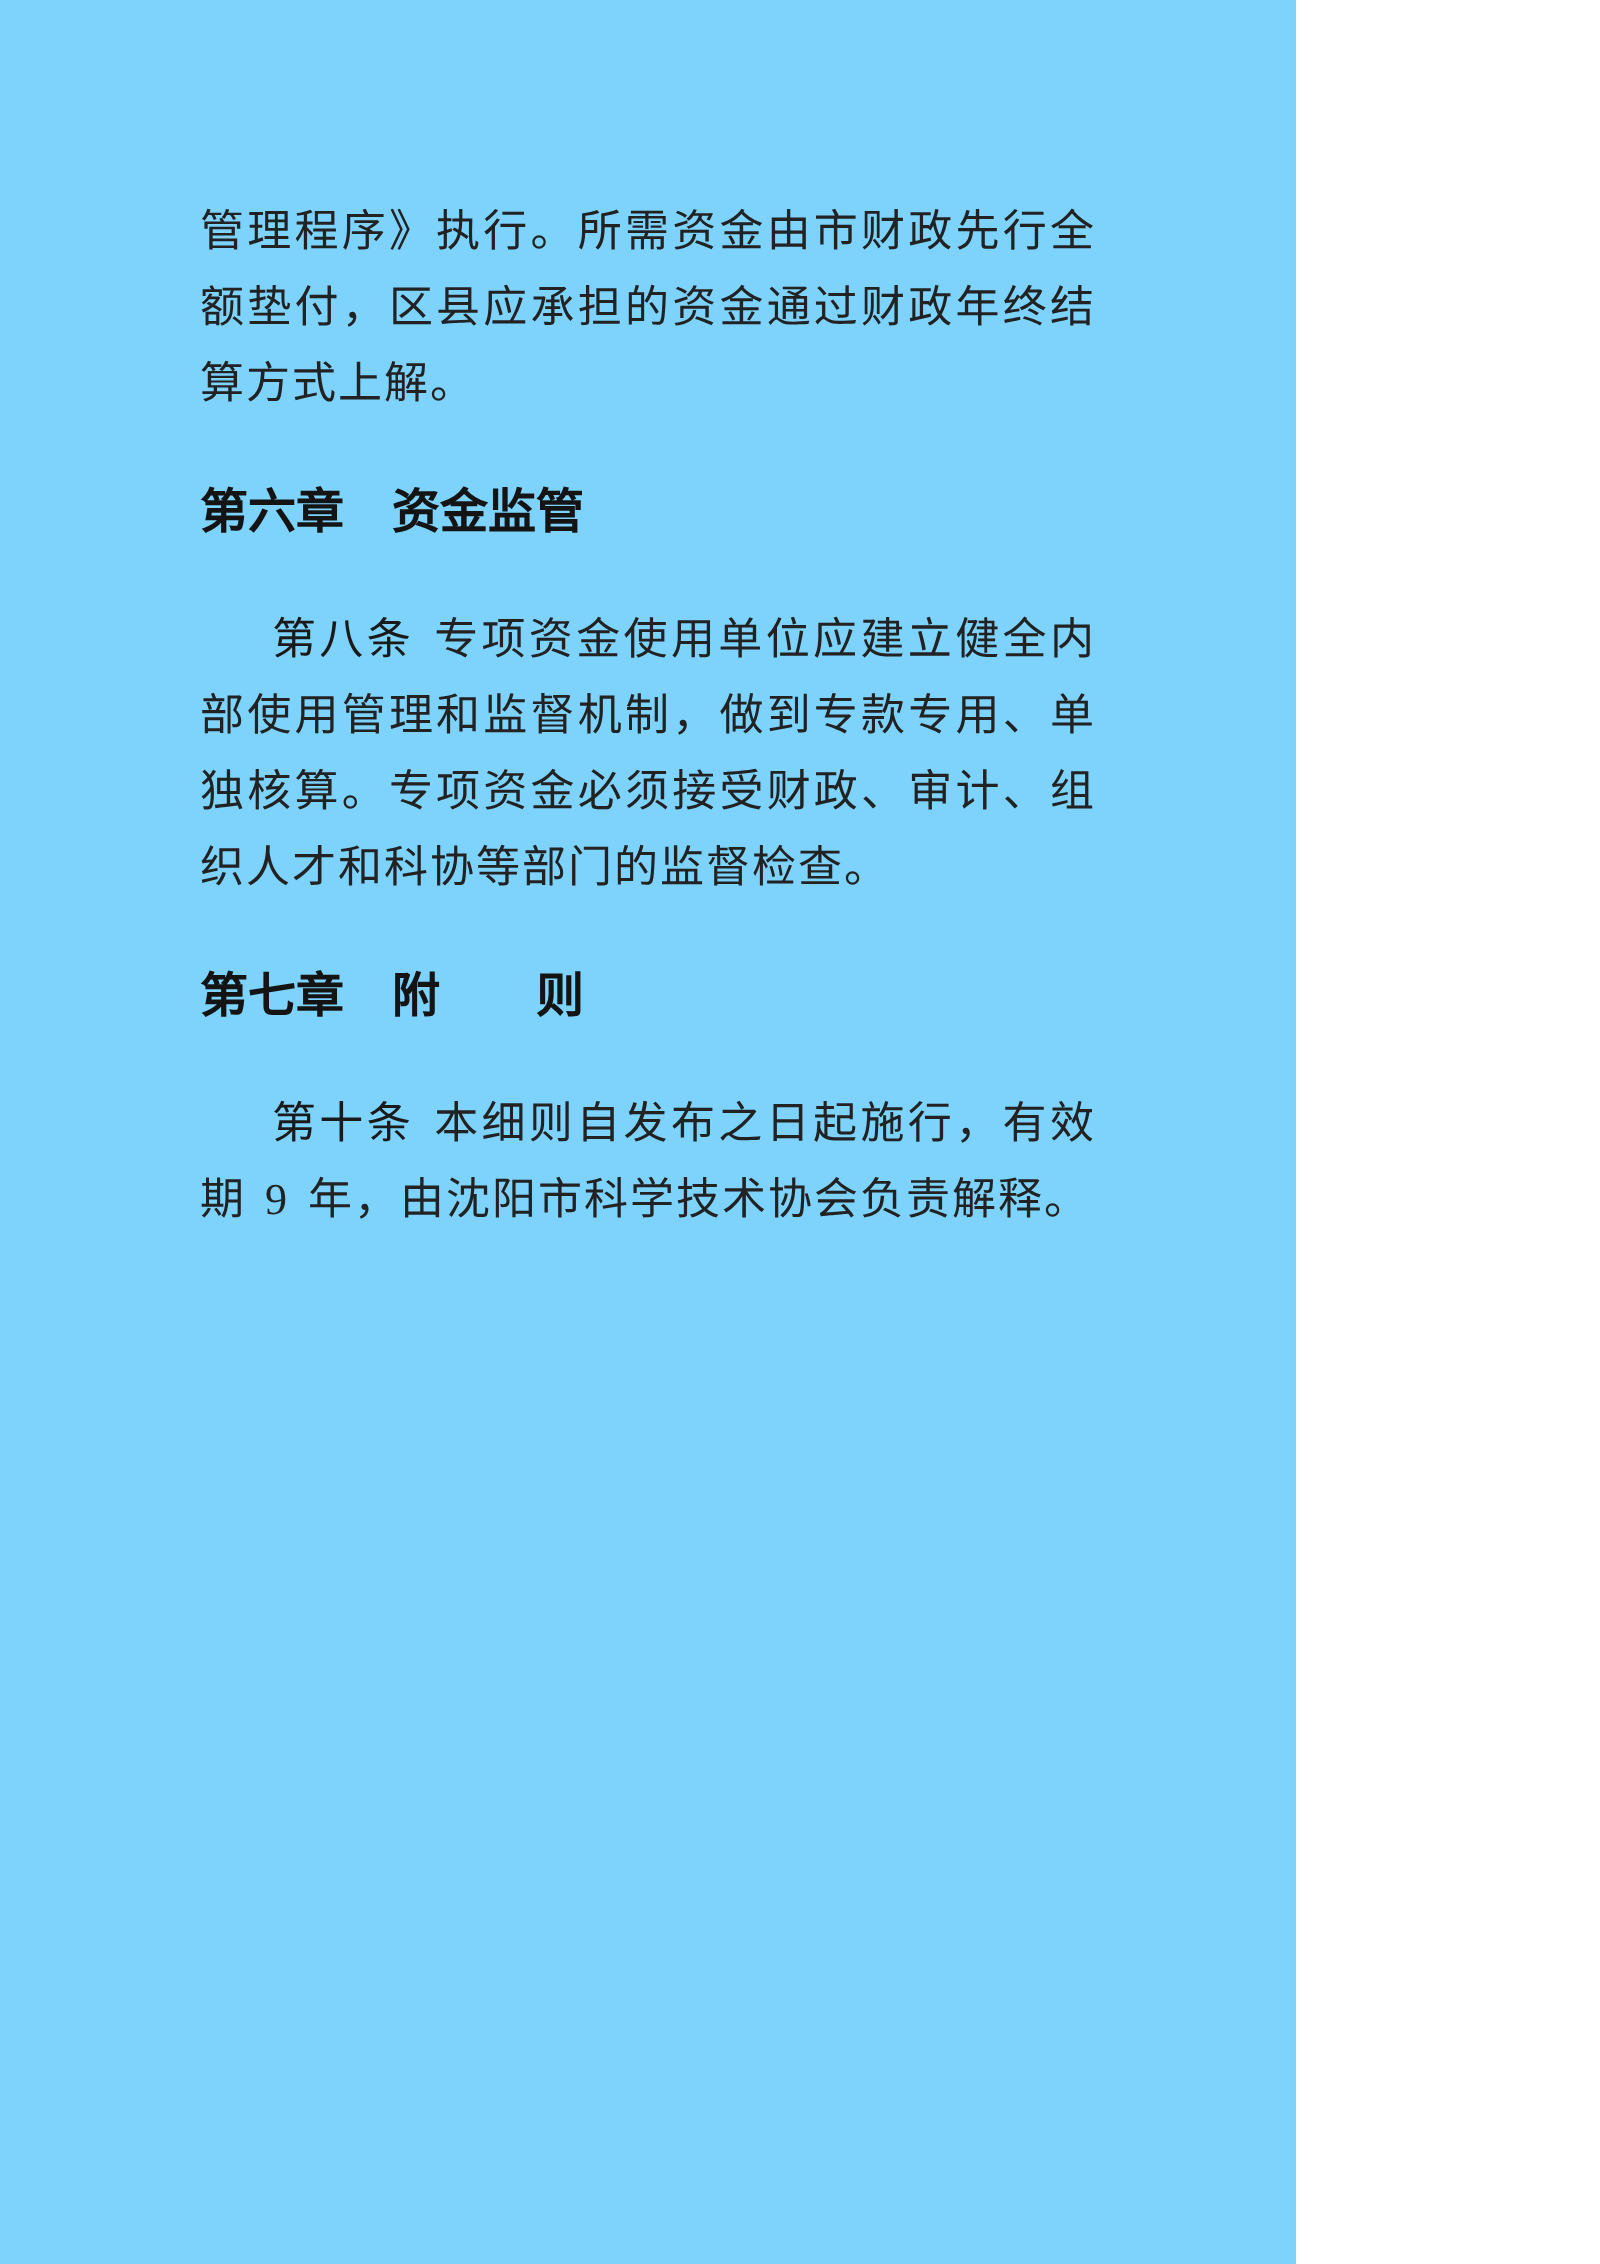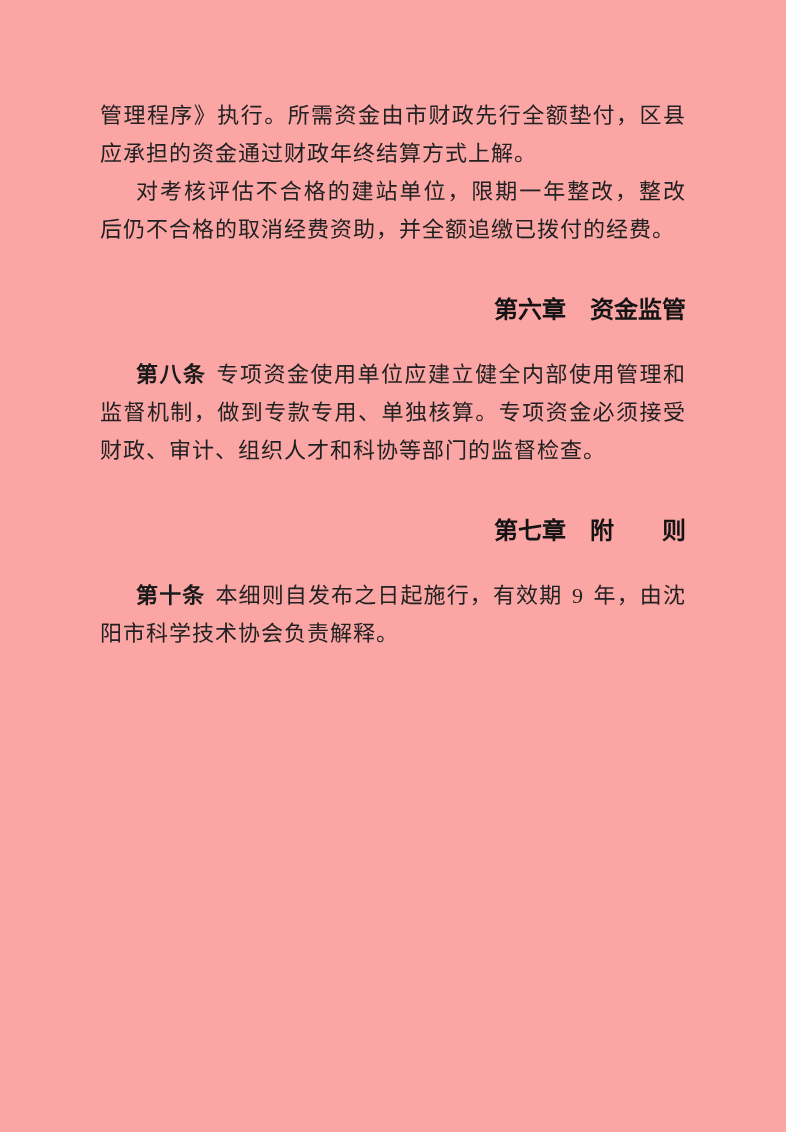--- a/index.html
+++ b/index.html
@@ -6,65 +6,64 @@
     margin: 0;
     padding: 0;
     background: #ffffff;
   }
   body {
     width: 800px;
     height: 1132px;
     overflow: hidden;
   }
   .page {
-    width: 786px;
+    width: 648px;
     height: 1132px;
     box-sizing: border-box;
     padding: 97px 100px 0 100px;
-    background: #fca5a5;
+    background: #7dd3fc;
     color: #222222;
   }
   .body-par {
     margin: 0;
     font-family: "Liberation Serif", "DejaVu Serif", serif;
     font-size: 22px;
     line-height: 38px;
     letter-spacing: 1px;
     word-spacing: 3px;
     text-align: justify;
     color: #222222;
   }
   .body-par.indent {
     text-indent: 36px;
   }
   .article-label {
     font-family: "Liberation Sans", "DejaVu Sans", sans-serif;
-    font-weight: bold;
+    font-weight: normal;
     color: #1a1a1a;
     margin-right: 10px;
   }
   h2.chapter {
-    margin: 44px 0 25px 0;
-    font-family: Liberation Mono, monospace;
+    margin: 27px 0 25px 0;
+    font-family: Liberation Sans, sans-serif;
     font-weight: bold;
     font-size: 24px;
     line-height: 38px;
     letter-spacing: 0;
-    text-align: right;
+    text-align: left;
     color: #141414;
   }
 </style>
 </head>
 <body>
 
 <div class="page">
 
   <p class="body-par">管理程序》执行。所需资金由市财政先行全额垫付，区县应承担的资金通过财政年终结算方式上解。</p>
 
-  <p class="body-par indent">对考核评估不合格的建站单位，限期一年整改，整改后仍不合格的取消经费资助，并全额追缴已拨付的经费。</p>
 
   <h2 class="chapter">第六章　资金监管</h2>
 
   <p class="body-par indent">
     <span class="article-label">第八条</span><span>专项资金使用单位应建立健全内部使用管理和监督机制，做到专款专用、单独核算。专项资金必须接受财政、审计、组织人才和科协等部门的监督检查。</span>
   </p>
 
 
   <h2 class="chapter">第七章　附　　则</h2>
 

